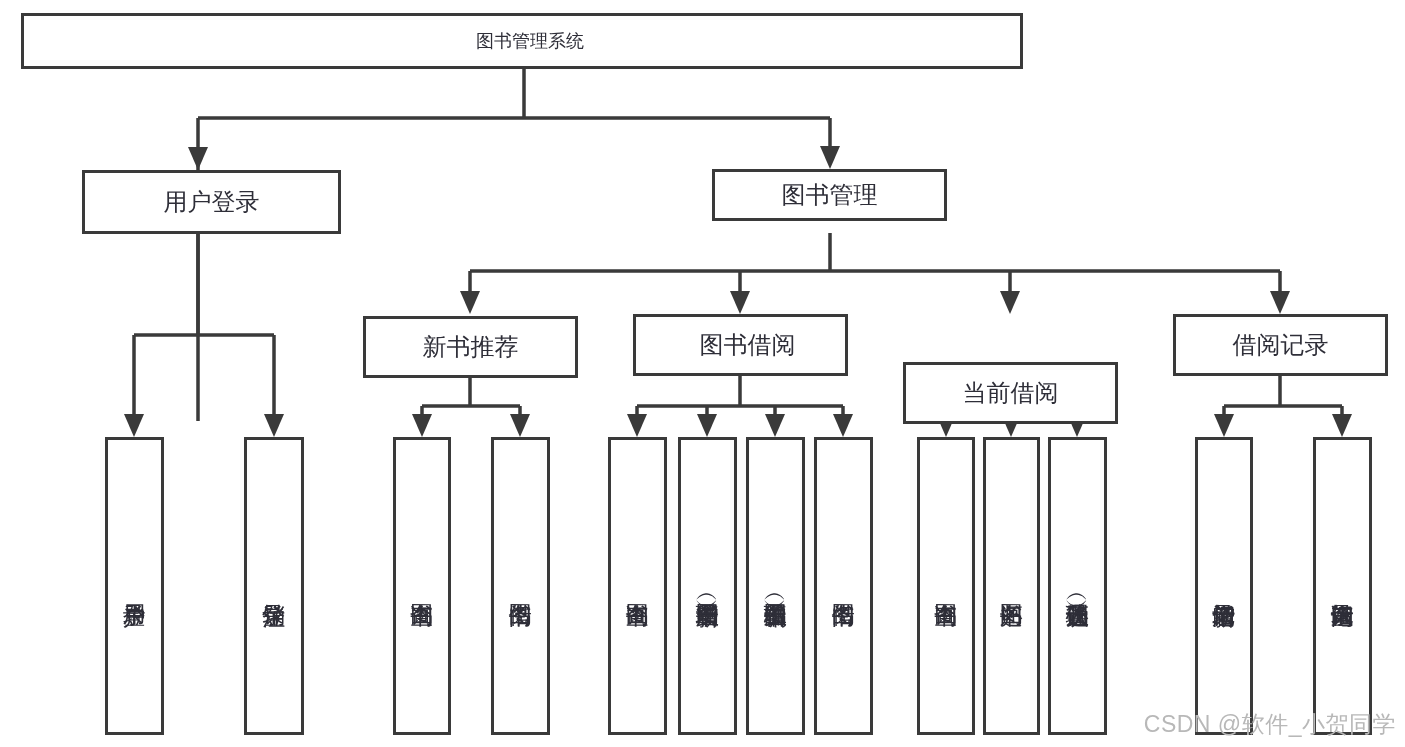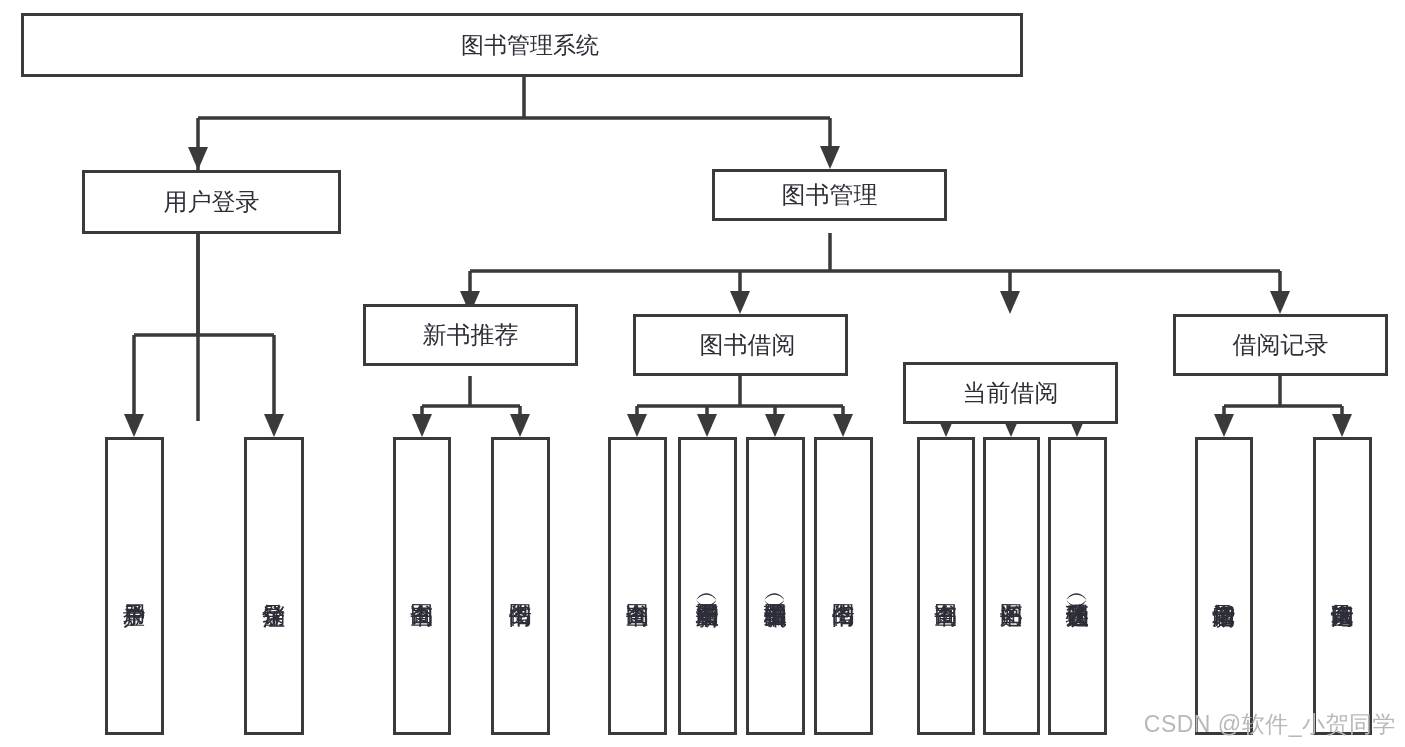--- a/index.html
+++ b/index.html
@@ -93,26 +93,26 @@
       <polygon points="1067,414 1087,414 1077,437"></polygon>
     </g>
 
     <g>
       <path d="M1280,376 L1280,406 M1224,406 L1342,406 M1224,406 L1224,421 M1342,406 L1342,421"></path>
       <polygon points="1214,414 1234,414 1224,437"></polygon>
       <polygon points="1332,414 1352,414 1342,437"></polygon>
     </g>
   </svg>
 
-  <div class="node" style="left:21px;top:13px;width:1002px;height:64px;font-size:23px;padding-left:16px;">图书管理系统</div>
+  <div class="node" style="left:21px;top:13px;width:1002px;height:56px;font-size:18px;padding-left:16px;">图书管理系统</div>
 
   <div class="node" style="left:82px;top:170px;width:259px;height:64px;">用户登录</div>
   <div class="node" style="left:712px;top:169px;width:235px;height:52px;">图书管理</div>
 
-  <div class="node" style="left:363px;top:304px;width:215px;height:62px;">新书推荐</div>
+  <div class="node" style="left:363px;top:316px;width:215px;height:62px;">新书推荐</div>
   <div class="node" style="left:633px;top:314px;width:215px;height:62px;padding-left:14px;">图书借阅</div>
   <div class="node" style="left:903px;top:314px;width:215px;height:62px;margin-top:48px;">当前借阅</div>
   <div class="node" style="left:1173px;top:314px;width:215px;height:62px;">借阅记录</div>
 
   <div class="node v" style="left:105px;top:437px;width:59px;height:298px;">用户登录</div>
   <div class="node v" style="left:244px;top:437px;width:60px;height:298px;">注销登录</div>
 
   <div class="node v" style="left:393px;top:437px;width:58px;height:298px;">查询图书</div>
   <div class="node v" style="left:491px;top:437px;width:59px;height:298px;">借阅图书</div>
 

